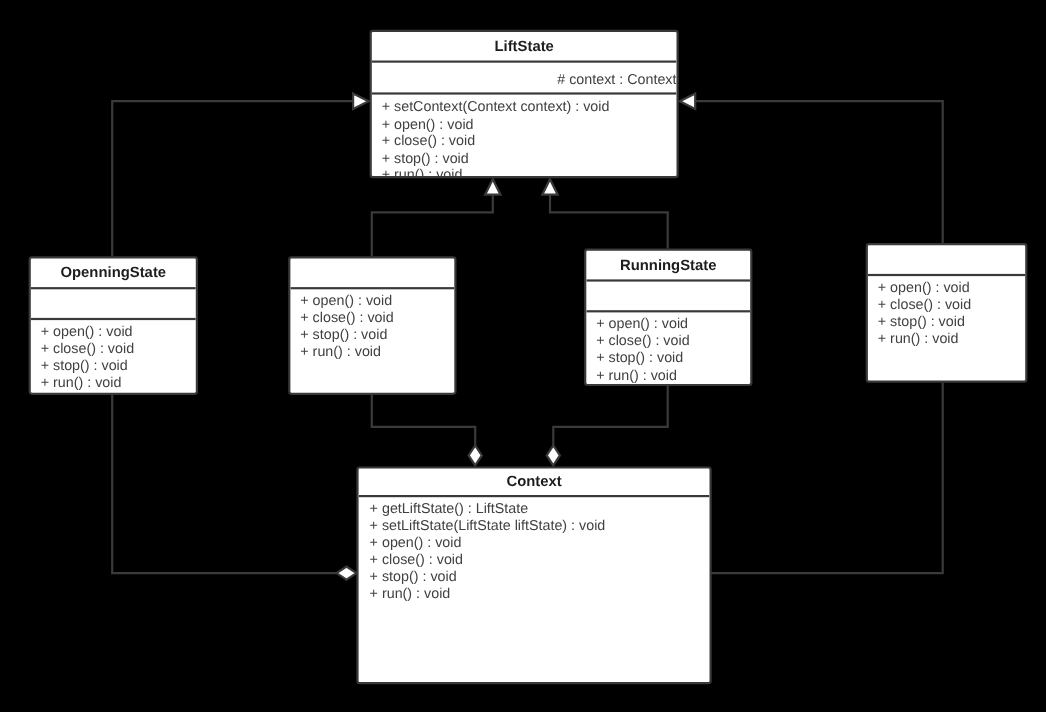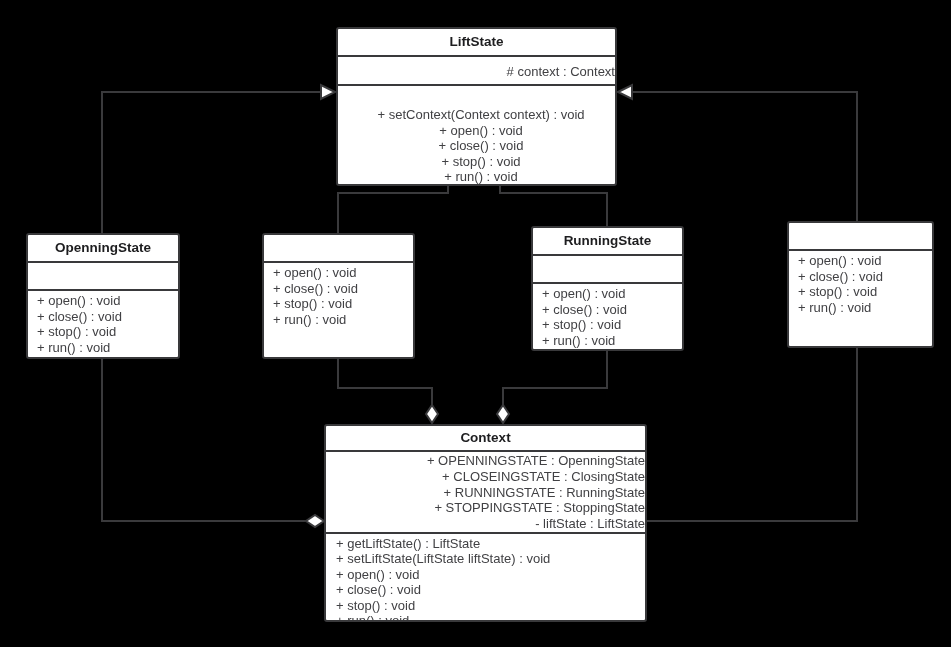--- a/index.html
+++ b/index.html
@@ -16,24 +16,24 @@
   .cls-title {
     font-weight:bold; text-align:center; color:#1d1d1f;
     border-bottom:2px solid #39393b; font-size:13.5px;
     white-space:nowrap; overflow:hidden;
   }
   .cls-attrs  { border-bottom:2px solid #39393b; color:#414144; font-size:13px; box-sizing:border-box;text-align:right; }
   .cls-methods{ color:#414144; font-size:13px; box-sizing:border-box; }
   .member-row { white-space:nowrap; }
 
   
-  #cls-liftstate { left:336px; top:27px; width:281px; height:159px; }
+  #cls-liftstate { left:336px; top:27px; width:281px; height:135px; }
   #cls-liftstate .cls-title   { height:26px; line-height:26px; }
   #cls-liftstate .cls-attrs   { height:29px; line-height:29px; padding-left:9px; }
-  #cls-liftstate .cls-methods { padding:21px 0 0 9px;text-align:center; }
+  #cls-liftstate .cls-methods { padding:3px 0 0 9px; }
   #cls-liftstate .member-row  { line-height:15.6px; }
 
   
   .state-box .cls-title   { height:26px; line-height:26px; }
   .state-box .cls-attrs   { height:28px; }
   .state-box .cls-methods { padding:2px 0 0 9px; }
   .state-box .member-row  { line-height:15.5px; }
   #cls-openningstate { left:26px;  top:233px; width:154px; height:126px; }
   #cls-closingstate  { left:262px; top:233px; width:153px; height:126px; }
   #cls-stoppingstate { left:531px; top:226px; width:153px; height:125px; }
@@ -149,27 +149,20 @@
     <div class="cls-methods">
         <div class="member-row">+ open() : void</div>
         <div class="member-row">+ close() : void</div>
         <div class="member-row">+ stop() : void</div>
         <div class="member-row">+ run() : void</div>
       </div>
   </div>
 
   <div id="cls-context" class="uml-class">
     <div class="cls-title">Context</div>
-    <div class="cls-attrs">
-        <div class="member-row">+ OPENNINGSTATE : OpenningState</div>
-        <div class="member-row">+ CLOSEINGSTATE : ClosingState</div>
-        <div class="member-row">+ RUNNINGSTATE : RunningState</div>
-        <div class="member-row">+ STOPPINGSTATE : StoppingState</div>
-        <div class="member-row">- liftState : LiftState</div>
-      </div>
     <div class="cls-methods">
         <div class="member-row">+ getLiftState() : LiftState</div>
         <div class="member-row">+ setLiftState(LiftState liftState) : void</div>
         <div class="member-row">+ open() : void</div>
         <div class="member-row">+ close() : void</div>
         <div class="member-row">+ stop() : void</div>
         <div class="member-row">+ run() : void</div>
       </div>
   </div>
 

